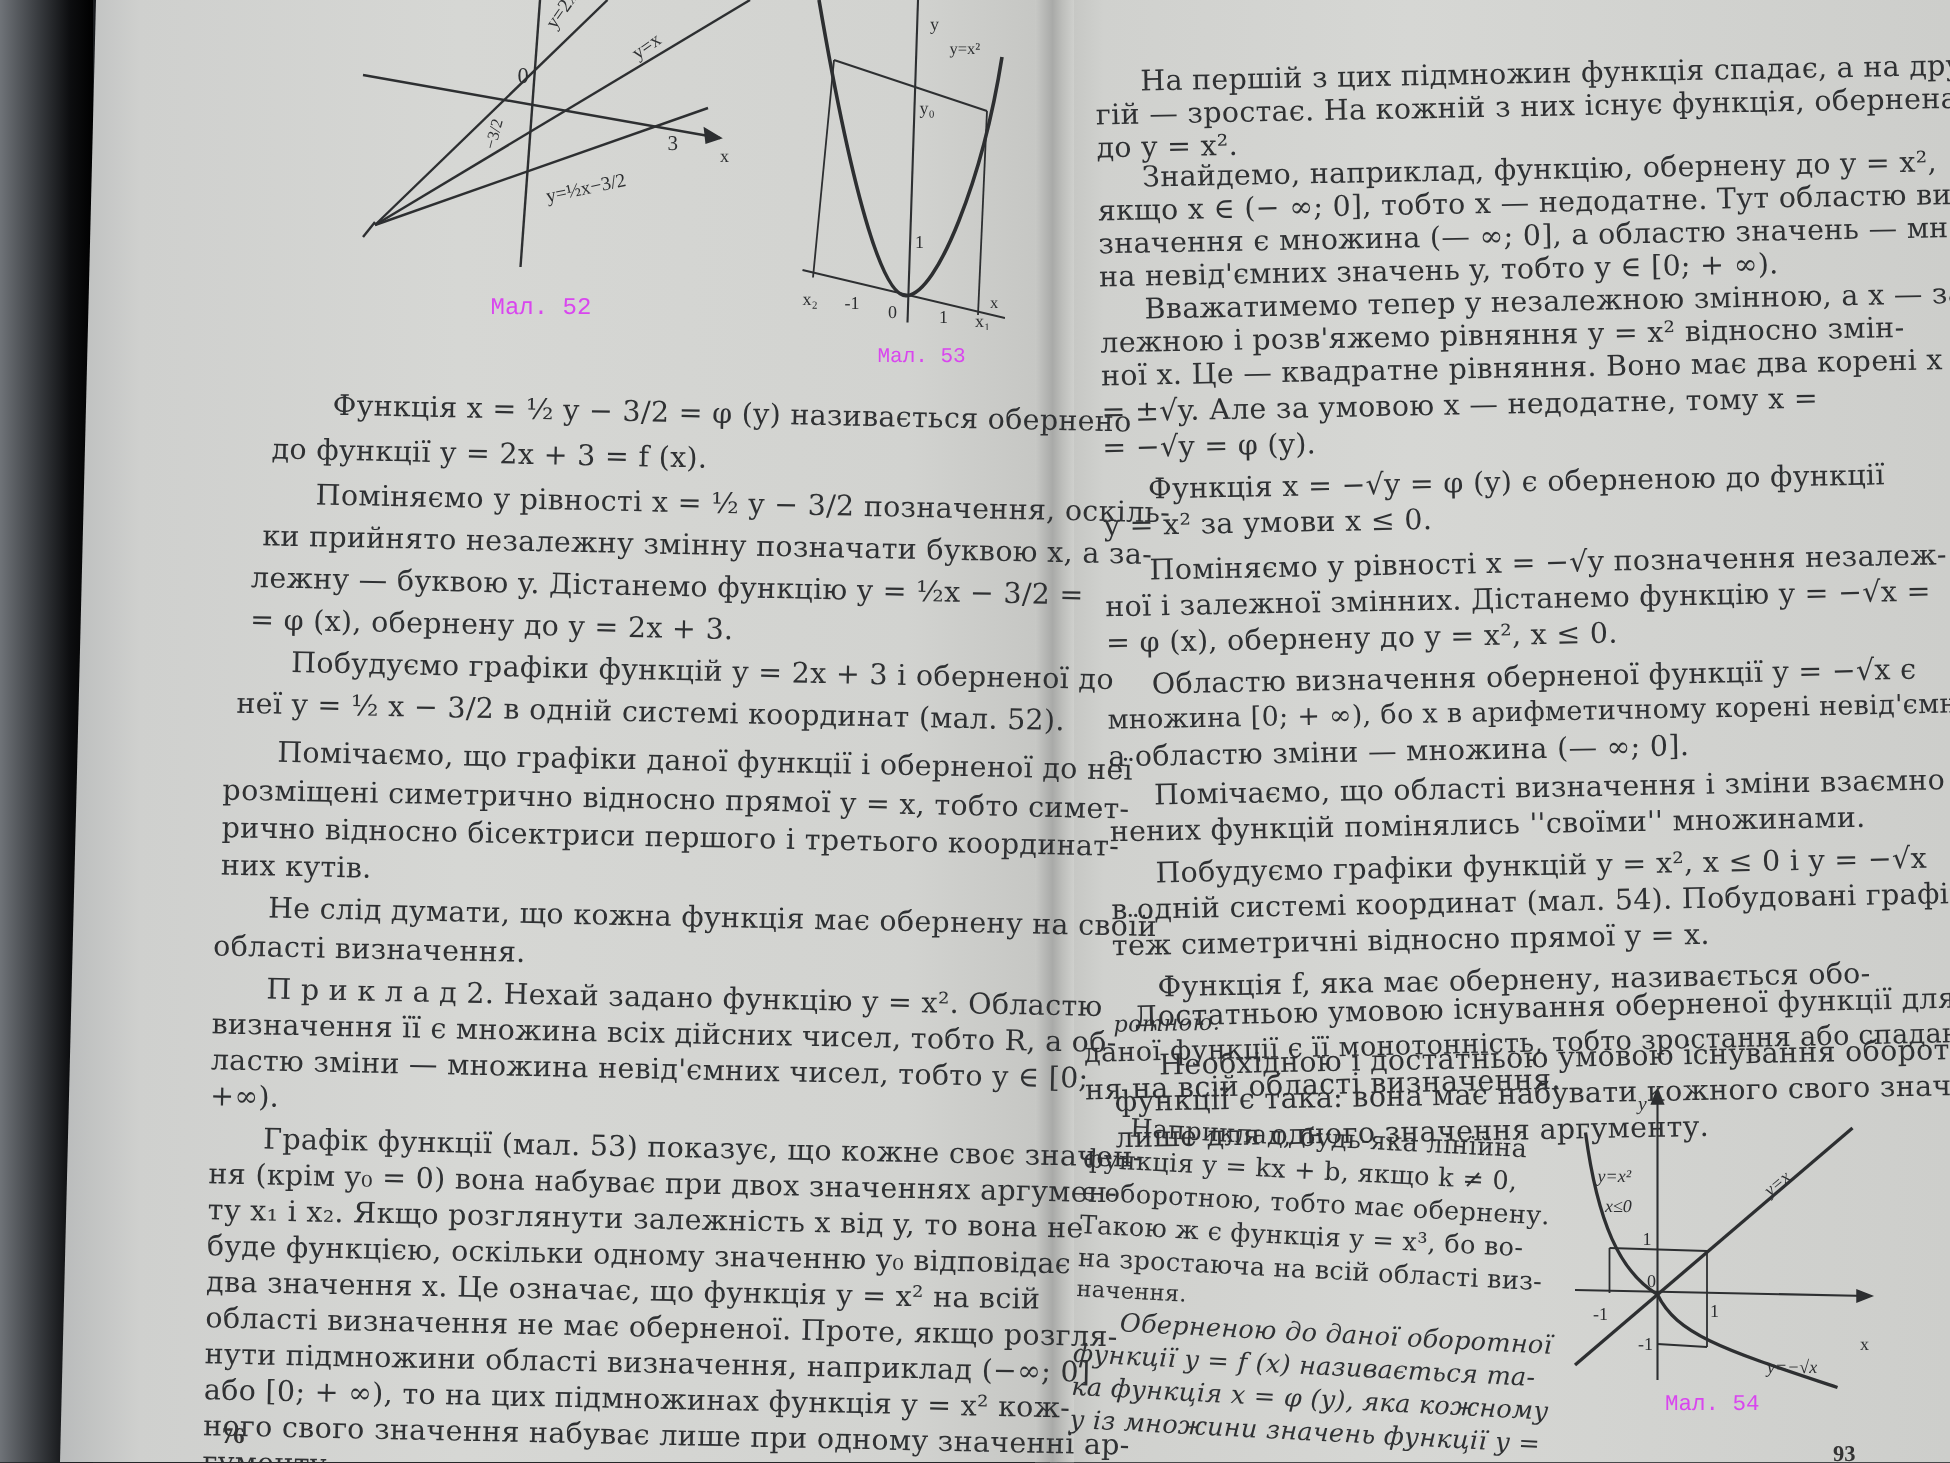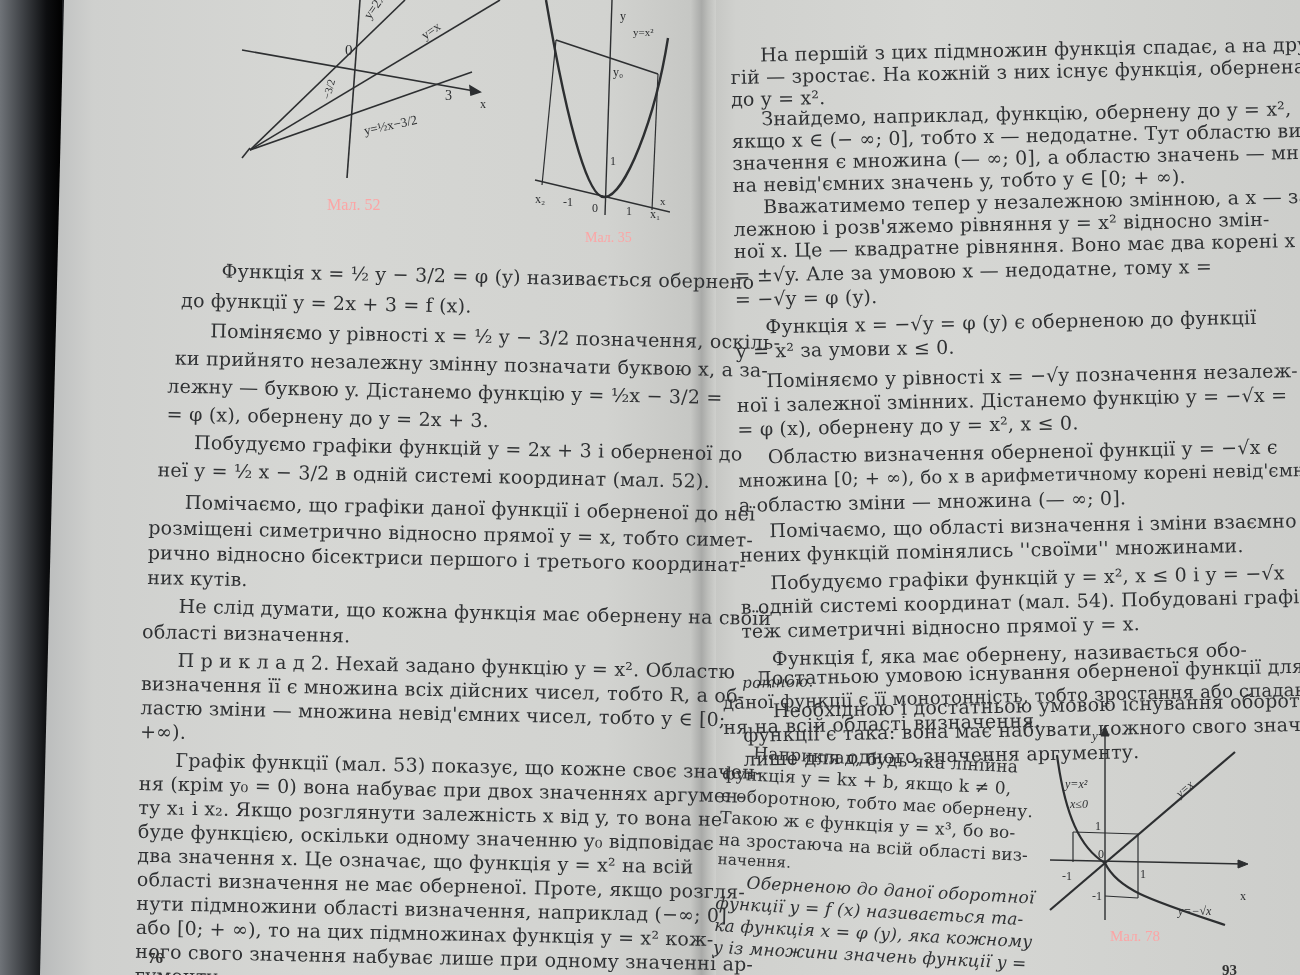--- a/index.html
+++ b/index.html
@@ -10,21 +10,21 @@
     .page-left { position:absolute; left:40px; top:0; width:665px; height:975px;
       background:linear-gradient(90deg,#b9bbbb 0%,#cfd0ce 8%,#d6d7d4 40%,#d2d3d0 85%,#c4c5c2 100%);
       clip-path: polygon(24px 0, 665px 0, 665px 975px, 0 975px); }
     .page-right { position:absolute; left:700px; top:0; width:600px; height:975px;
       background:linear-gradient(90deg,#bfc0bd 0%,#d0d1ce 6%,#d6d7d4 40%,#cdcecb 100%); }
     .gutter { position:absolute; left:690px; top:0; width:26px; height:975px;
       background:linear-gradient(90deg,#c8c9c6,#a9aaa8 45%,#bdbebb 70%,#cfd0cd); }
     .txt { position:absolute; color:#2f3133; font-size:19px; line-height:22px; white-space:nowrap;
       letter-spacing:0.2px; }
     .sm { font-size:15px; }
-    .cap { position:absolute; font-family:Liberation Serif, serif; color:#fca5a5; font-size:16px; }
+    .cap { position:absolute; font-family:Liberation Mono, monospace; color:#d946ef; font-size:16px; }
     .pageno { position:absolute; font-family:"Liberation Serif", serif; color:#333; font-size:15px; font-weight:bold; }
     svg text { font-family:"Liberation Serif", serif; fill:#2d2f31; }
   </style>
 </head>
 <body>
 
 <div class="edge"></div>
 <div class="page-left"></div>
 <div class="page-right"></div>
 <div class="gutter"></div>
@@ -62,21 +62,21 @@
   <text x="103" y="36" font-size="11">y=x²</text>
   <text x="83" y="76" font-size="12">y₀</text>
   <text x="5" y="203" font-size="12">x₂</text>
   <text x="33" y="206" font-size="12">-1</text>
   <text x="62" y="212" font-size="12">0</text>
   <text x="96" y="215" font-size="12">1</text>
   <text x="80" y="165" font-size="12">1</text>
   <text x="120" y="218" font-size="12">x₁</text>
   <text x="130" y="205" font-size="11">x</text>
 </svg>
-<div class="cap" style="left:585px;top:230px;font-size:14px;">Мал. 35</div>
+<div class="cap" style="left:585px;top:230px;font-size:14px;">Мал. 53</div>
 
 <div style="position:absolute;left:150px;top:258px;width:540px;transform:rotate(1.2deg);transform-origin:0 0;">
   <div class="txt" style="top:0;left:72px;">Функція  x = ½ y − 3/2 = φ (y)  називається обернено</div>
   <div class="txt" style="top:30px;left:32px;">до функції  y = 2x + 3 = f (x).</div>
   <div class="txt" style="top:60px;left:62px;">Поміняємо у рівності x = ½ y − 3/2 позначення, оскіль-</div>
   <div class="txt" style="top:88px;left:27px;">ки прийнято незалежну змінну позначати буквою x, а за-</div>
   <div class="txt" style="top:116px;left:20px;">лежну — буквою y. Дістанемо функцію  y = ½x − 3/2 =</div>
   <div class="txt" style="top:144px;left:20px;">= φ (x), обернену до y = 2x + 3.</div>
   <div class="txt" style="top:172px;left:48px;">Побудуємо графіки функцій  y = 2x + 3 і оберненої до</div>
   <div class="txt" style="top:200px;left:12px;">неї  y = ½ x − 3/2  в одній системі координат (мал. 52).</div>
@@ -172,14 +172,14 @@
   <text x="25" y="68" font-size="12" font-style="italic">y=x²</text>
   <text x="30" y="88" font-size="12" font-style="italic">x≤0</text>
   <text x="140" y="78" font-size="12" font-style="italic" transform="rotate(-40 140 78)">y=x</text>
   <text x="138" y="195" font-size="12" font-style="italic">y=−√x</text>
   <text x="58" y="138" font-size="12">0</text>
   <text x="55" y="110" font-size="12">1</text>
   <text x="100" y="158" font-size="12">1</text>
   <text x="22" y="160" font-size="12">-1</text>
   <text x="52" y="180" font-size="12">-1</text>
 </svg>
-<div class="cap" style="left:1110px;top:928px;font-size:15px;">Мал. 78</div>
+<div class="cap" style="left:1110px;top:928px;font-size:15px;">Мал. 54</div>
 <div class="pageno" style="left:1222px;top:962px;">93</div>
 
 </body></html>

